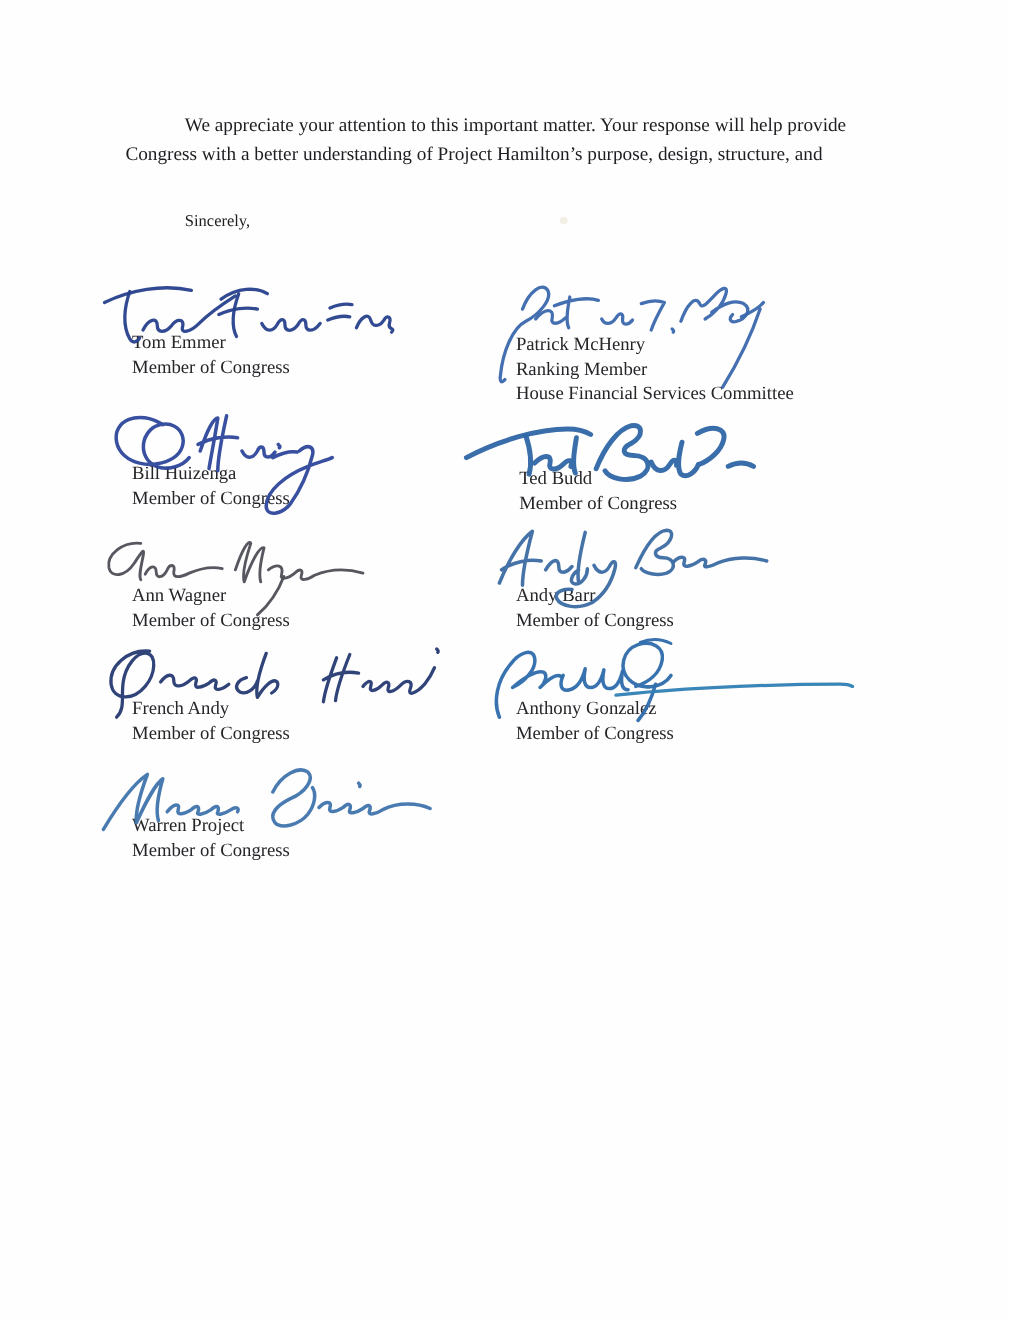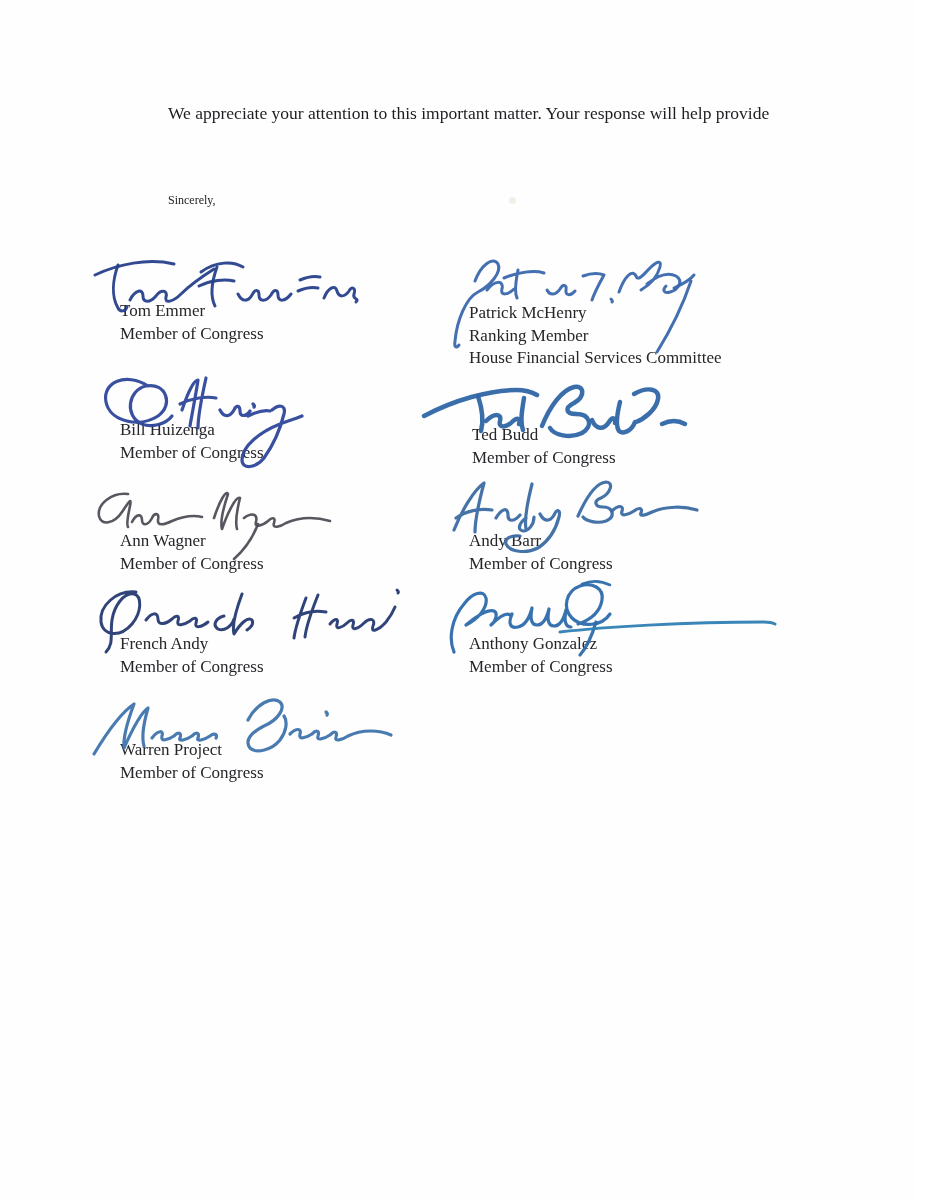--- a/index.html
+++ b/index.html
@@ -20,21 +20,21 @@
     border-radius:50%;opacity:.75;
   }
   .para{
     position:absolute;left:114px;top:101px;width:690px;
     font-size:17.5px;line-height:25.8px;
   }
   .para .line{white-space:nowrap;}
   .para .indent{padding-left:54px;}
   .closing{
     position:absolute;left:168px;top:193px;
-    font-size:12px;
+    font-size:15px;
   }
   .sig-block{position:absolute;}
   .sig-name{
     font-size:17px;line-height:22.5px;color:#26262a;white-space:nowrap;
     position:relative;z-index:1;
   }
   .sig-title{
     font-size:17px;line-height:22.5px;color:#26262a;white-space:nowrap;
     position:relative;z-index:1;
   }
@@ -46,20 +46,21 @@
 </head>
 <body>
 
 <div class="page">
 
   <div class="edge-line" style="background: rgb(214, 214, 214);"></div>
   <div class="speck" style="background: rgb(239, 233, 223);"></div>
 
   <div class="para">
     <div class="line indent">We appreciate your attention to this important matter. Your response will help provide</div>
+    <div class="line">Congress with a better understanding of Project Hamilton’s purpose, design, structure, and</div>
   </div>
 
   <div class="closing">Sincerely,</div>
 
   <div id="signature-area">
   <div class="sig-block" style="left: 120px; top: 300px;">
     <div class="sig-name">Tom Emmer</div>
     <div class="sig-titles">
           <div class="sig-title">Member of Congress</div>
         </div>

